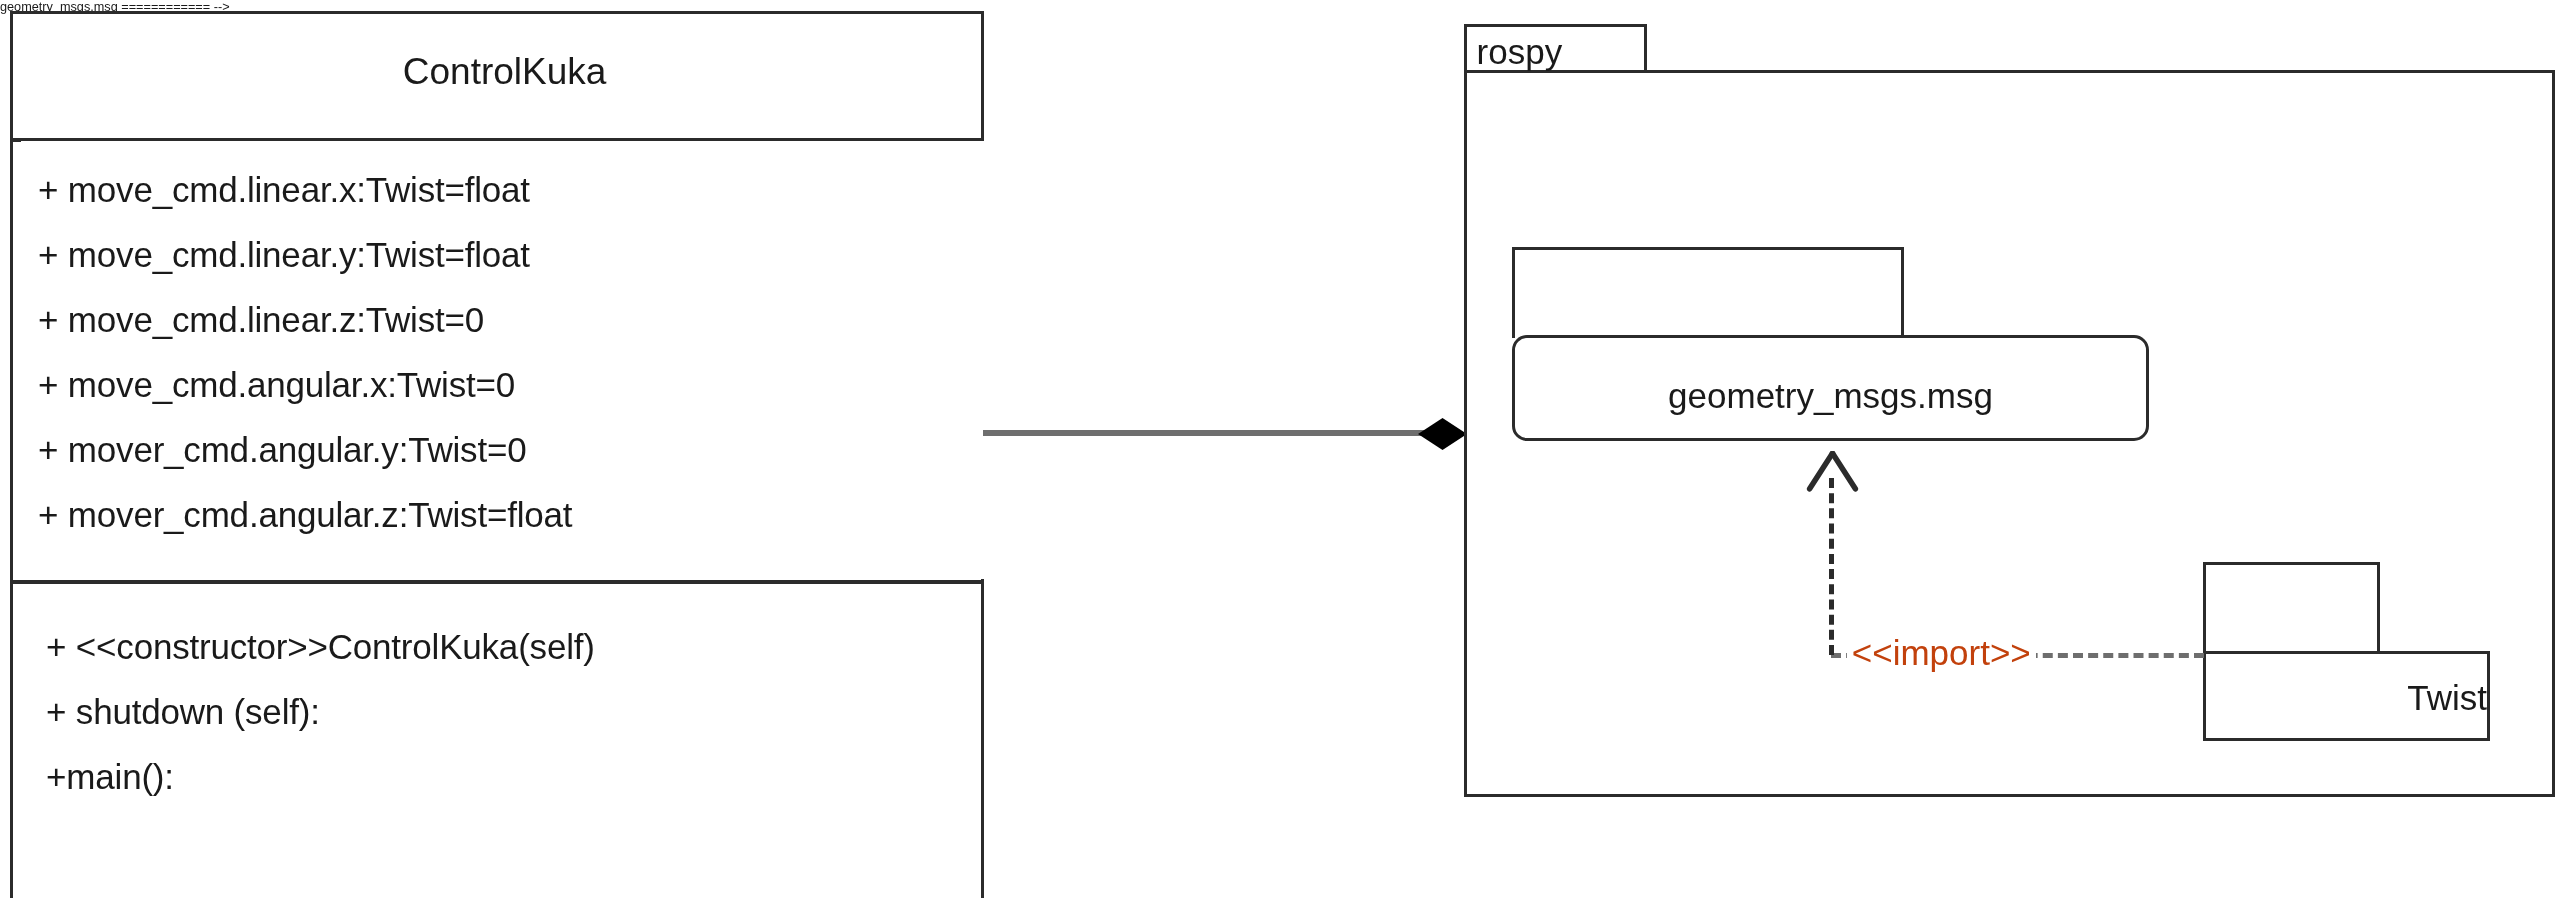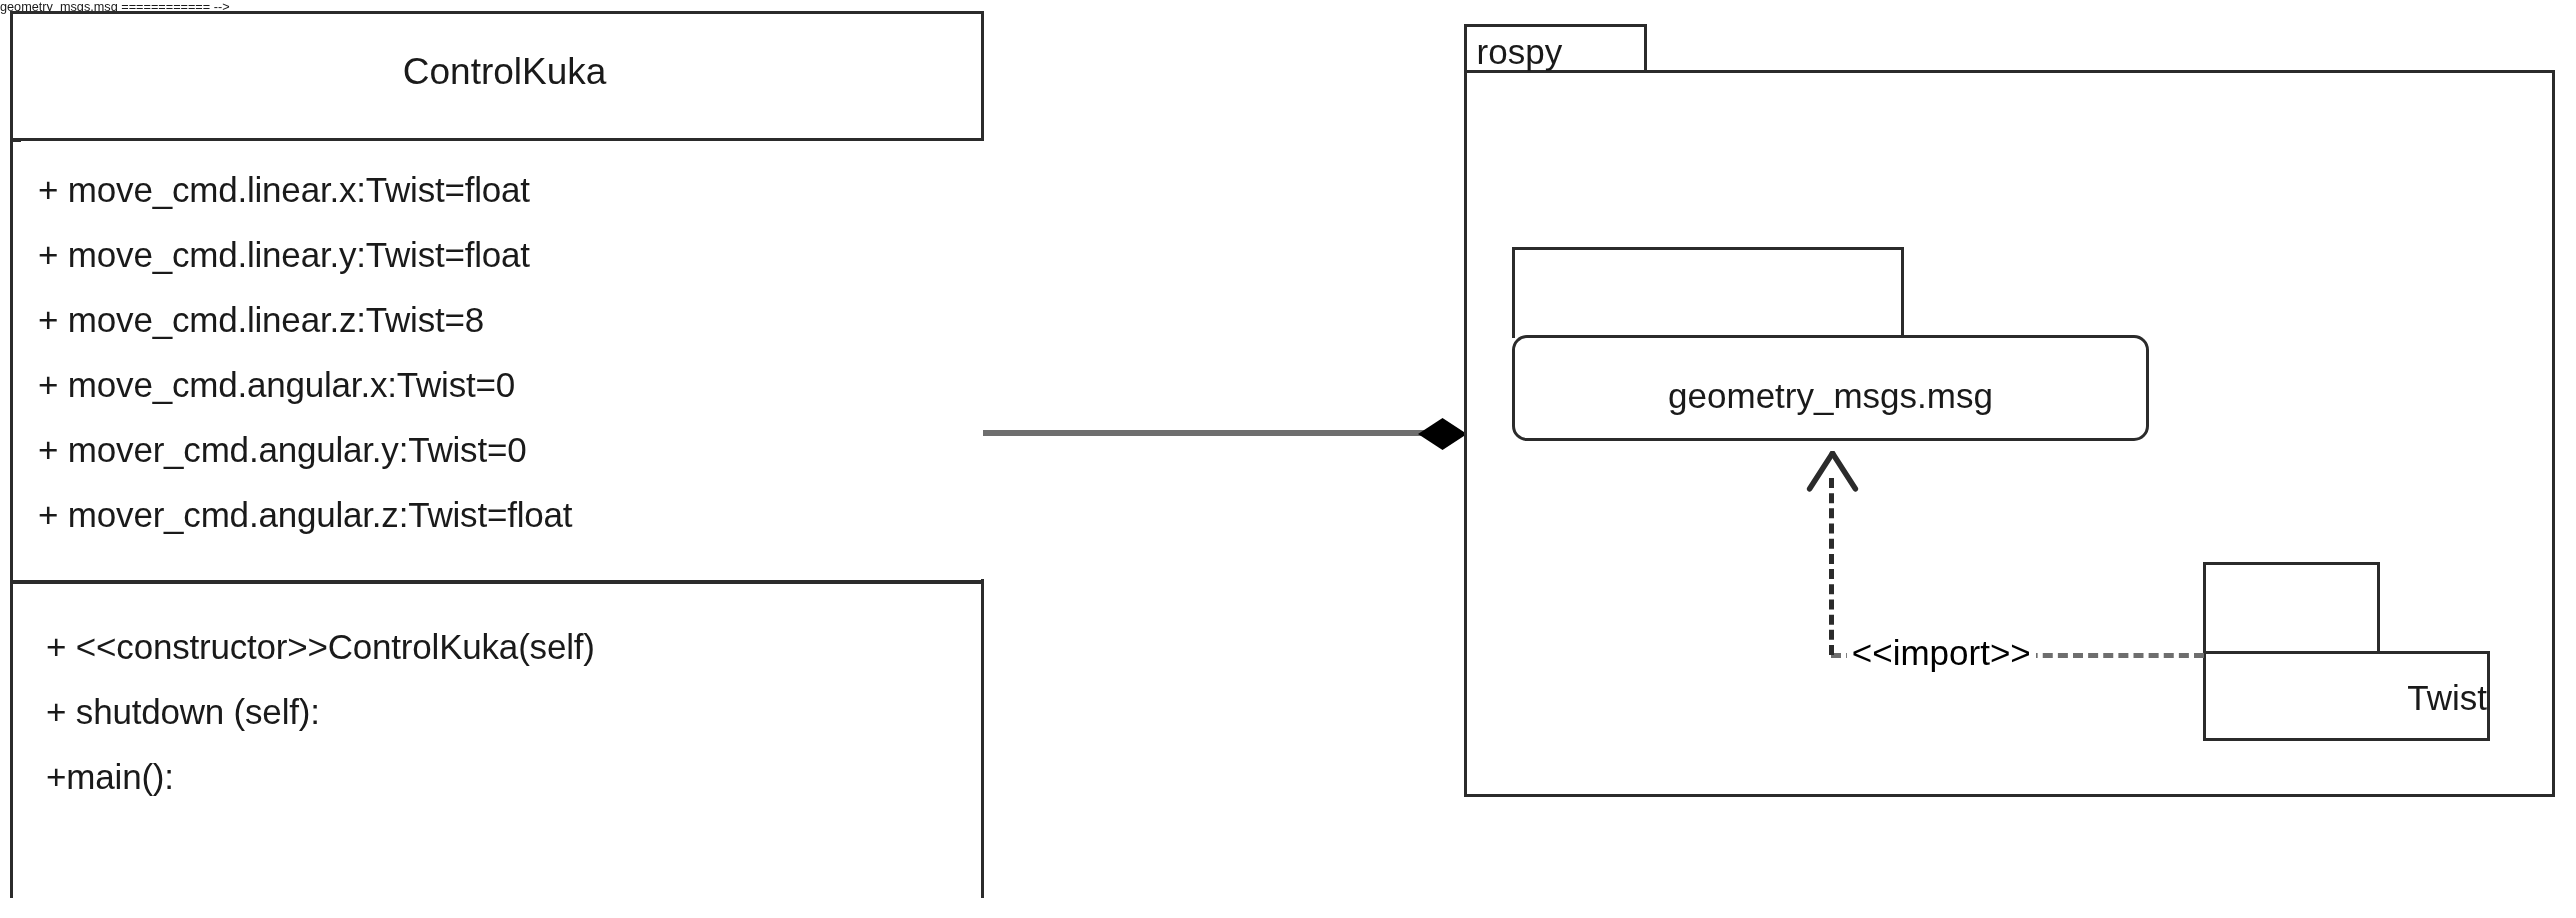--- a/index.html
+++ b/index.html
@@ -102,21 +102,21 @@
     height: 0;
     border-top: 5.6px dashed #6e6e6e;
   }
   .arrow-open {
     position: absolute;
   }
   .import-label {
     position: absolute;
     font-size: 35px;
     line-height: 38px;
-    color: #000000;
+    color: #c2410c;
     white-space: nowrap;
     background: #ffffff;
     padding: 0 4.8px;
   }
 </style>
 </head>
 <body>
 
 <div id="canvas">
 
@@ -126,21 +126,21 @@
     <div class="compartment" style="left:0; top:0; width:100%; height:124px;">
       <div class="class-title" style="top:37px;padding-left:8px;">ControlKuka</div>
     </div>
 
     <div class="divider" style="left:0; top:124px; width:100%;"></div>
 
     <div class="compartment" style="left:8px; top:127px; width:100%; height:438px;">
       <div class="member-list" style="top:16px;">
         <div class="member">+ move_cmd.linear.x:Twist=float</div>
         <div class="member">+ move_cmd.linear.y:Twist=float</div>
-        <div class="member">+ move_cmd.linear.z:Twist=8</div>
+        <div class="member">+ move_cmd.linear.z:Twist=0</div>
         <div class="member">+ move_cmd.angular.x:Twist=0</div>
         <div class="member">+ mover_cmd.angular.y:Twist=0</div>
         <div class="member">+ mover_cmd.angular.z:Twist=float</div>
       </div>
     </div>
 
     <div class="divider" style="left:0; top:566px; width:100%;"></div>
 
     <div class="compartment" style="left:0; top:570px; width:100%; height:314px;">
       <div class="member-list" style="top:30px;margin-left:16px;">

